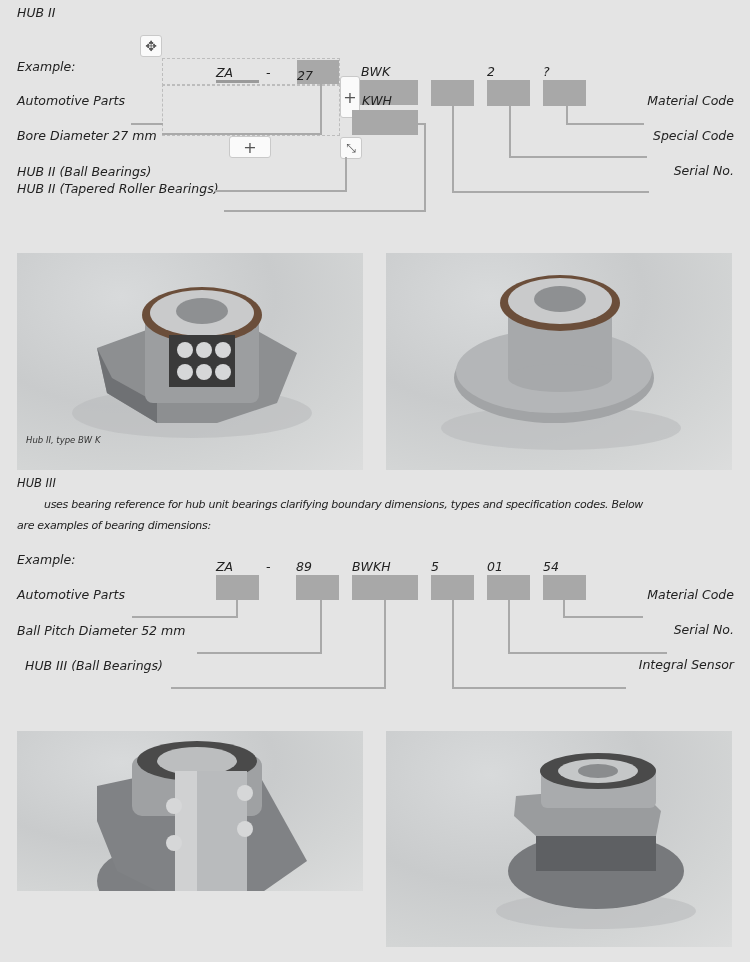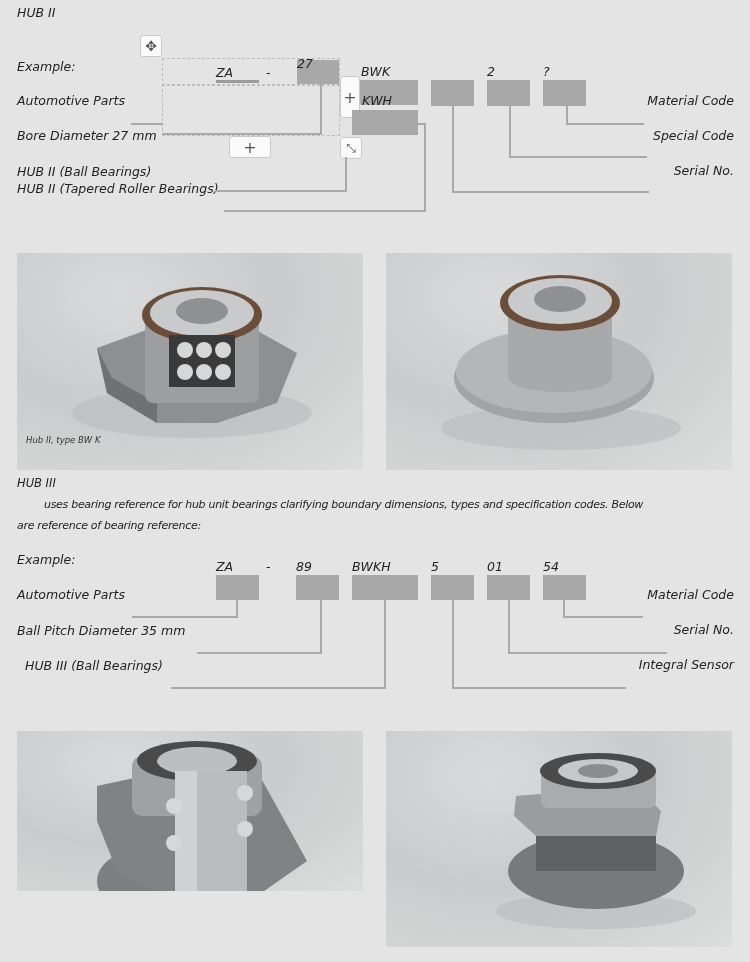--- a/index.html
+++ b/index.html
@@ -39,21 +39,21 @@
 <div class="hl" style="left:131px;top:123px;width:32px;"></div>
 
 <div class="tool" style="left:140px;top:35px;width:20px;height:20px;font-size:14px;">
     <span>✥</span>
   </div>
 
 <div class="code" style="left:216px;top:65px;width:43px;">ZA</div>
 <div class="hl" style="left:216px;top:80px;width:43px;height:3px;background:#9a9a9a;"></div>
 <div class="code" style="left:266px;top:65px;width:20px;">-</div>
 <div class="box" style="left:297px;top:60px;width:42px;height:24px;"></div>
-<div class="code" style="left:297px;top:56px;width:42px;">27</div>
+<div class="code" style="left:297px;top:68px;width:42px;">27</div>
 
 <div class="tool" style="left:340px;top:76px;width:18px;height:40px;font-size:16px;">
     <span>+</span>
   </div>
 <div class="tool" style="left:229px;top:136px;width:40px;height:20px;font-size:16px;">
     <span>+</span>
   </div>
 <div class="tool" style="left:340px;top:137px;width:20px;height:20px;font-size:12px;">
     <span>⤡</span>
   </div>
@@ -114,25 +114,25 @@
     <ellipse cx="174" cy="125" rx="52" ry="14" fill="#a7a9ab"></ellipse>
     <ellipse cx="174" cy="50" rx="60" ry="28" fill="#6b4e3a"></ellipse>
     <ellipse cx="174" cy="48" rx="52" ry="23" fill="#c9cacb"></ellipse>
     <ellipse cx="174" cy="46" rx="26" ry="13" fill="#8e9092"></ellipse>
   </svg>
   <div class="caption" style="left:9px;top:182px;"></div>
 </div>
 
 <div class="t" style="left:17px;top:476px;font-size:11.5px;">HUB III</div>
 <div class="para" style="left:44px;top:494px;">uses bearing reference for hub unit bearings clarifying boundary dimensions, types and specification codes. Below</div>
-<div class="para" style="left:17px;top:515px;">are reference of bearing reference:</div>
+<div class="para" style="left:17px;top:515px;">are examples of bearing dimensions:</div>
 
 <div class="t" style="left:17px;top:552px;">Example:</div>
 <div class="t" style="left:17px;top:587px;">Automotive Parts</div>
-<div class="t" style="left:17px;top:623px;">Ball Pitch Diameter 35 mm</div>
+<div class="t" style="left:17px;top:623px;">Ball Pitch Diameter 52 mm</div>
 <div class="t" style="left:17px;top:658px;margin-left:8px;">HUB III (Ball Bearings)</div>
 
 <div class="code" style="left:216px;top:559px;width:43px;">ZA</div>
 <div class="code" style="left:266px;top:559px;width:20px;">-</div>
 <div class="code" style="left:296px;top:559px;width:43px;">89</div>
 <div class="code" style="left:352px;top:559px;width:66px;">BWKH</div>
 <div class="code" style="left:431px;top:559px;width:43px;">5</div>
 <div class="code" style="left:487px;top:559px;width:43px;">01</div>
 <div class="code" style="left:543px;top:559px;width:43px;">54</div>
 

